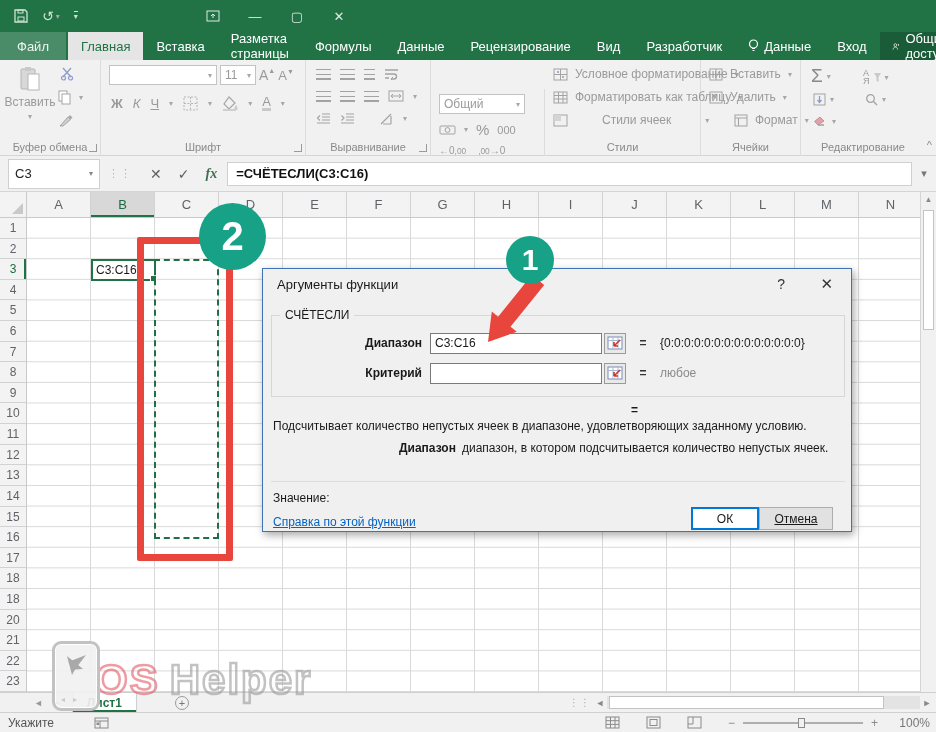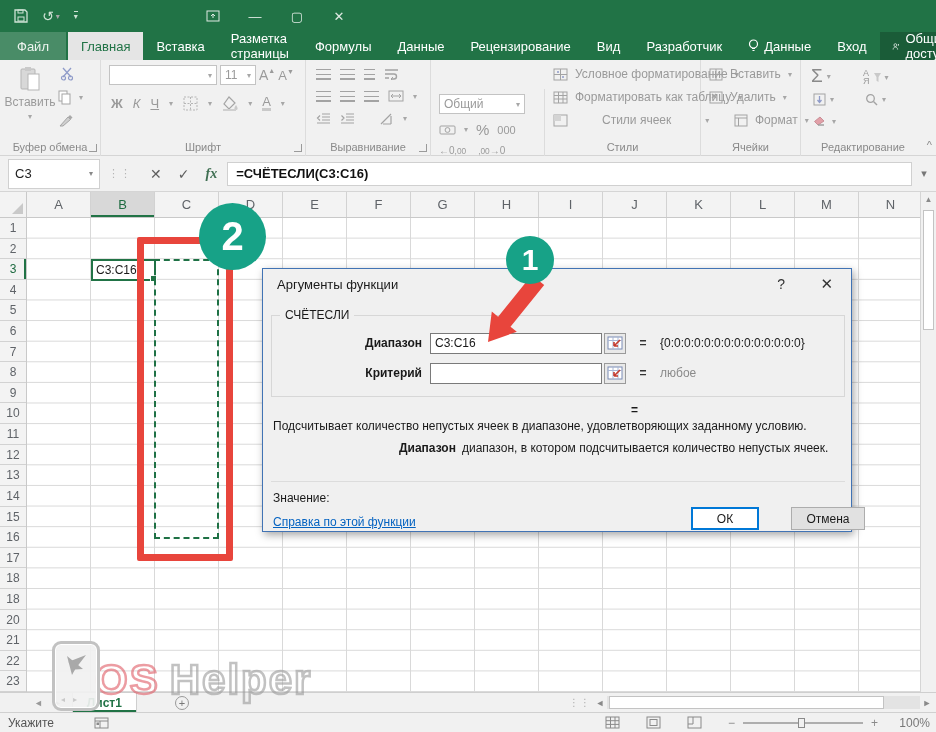--- a/index.html
+++ b/index.html
@@ -90,21 +90,21 @@
   .fres.muted { color:#8a8a8a; }
   .soloeq { position:absolute; left:368px; top:134px; font-weight:bold; }
   .ddesc { position:absolute; left:10px; top:150px; width:570px; }
   .dparam { position:absolute; left:136px; top:172px; width:448px; }
   .dparam b { margin-right:6px; }
   .dsep { position:absolute; left:8px; top:212px; width:574px; border-top:1px solid #dcdcdc; }
   .dvalue { position:absolute; left:10px; top:222px; }
   .dlink { position:absolute; left:10px; top:246px; color:#0563c1; text-decoration:underline; }
   .dbtn { position:absolute; top:238px; height:23px; display:flex; align-items:center; justify-content:center; font-size:12px; background:#e1e1e1; border:1px solid #adadad; }
   .dbtn.ok { left:428px; width:68px; background:#fff; border:2px solid #0078d7; }
-  .dbtn.cancel { left:528px; width:74px; }
+  .dbtn.cancel { left:496px; width:74px;text-decoration:underline; }
   
   .tabbar { position:absolute; left:0; top:692px; width:936px; height:20px; background:#f1f1f1; border-top:1px solid #cfcfcf; display:flex; align-items:stretch; font-size:12px; }
   .navarrs { display:flex; align-items:center; gap:10px; padding:0 10px 0 34px; color:#9a9a9a; font-size:9px; }
   .stab { display:flex; align-items:center; padding:0 14px; background:#fff; border-right:1px solid #cfcfcf; border-left:1px solid #cfcfcf; color:#217346; font-weight:bold; box-shadow:inset 0 -2px 0 #217346; }
   .addsheet { display:flex; align-items:center; margin-left:38px; color:#8a8a8a; }
   .addsheet .circ { width:14px; height:14px; border:1px solid #9a9a9a; border-radius:50%; font-size:11px; line-height:12px; text-align:center; color:#777; }
   .hsplit { margin-left:auto; color:#b0b0b0; display:flex; align-items:center; font-size:10px; letter-spacing:1px; }
   .hscroll { display:flex; align-items:center; width:345px; padding:0 2px; }
   .hscroll .arr { width:14px; text-align:center; color:#8a8a8a; font-size:9px; }
   .htrack { flex:1; height:13px; background:#e3e3e3; position:relative; }

